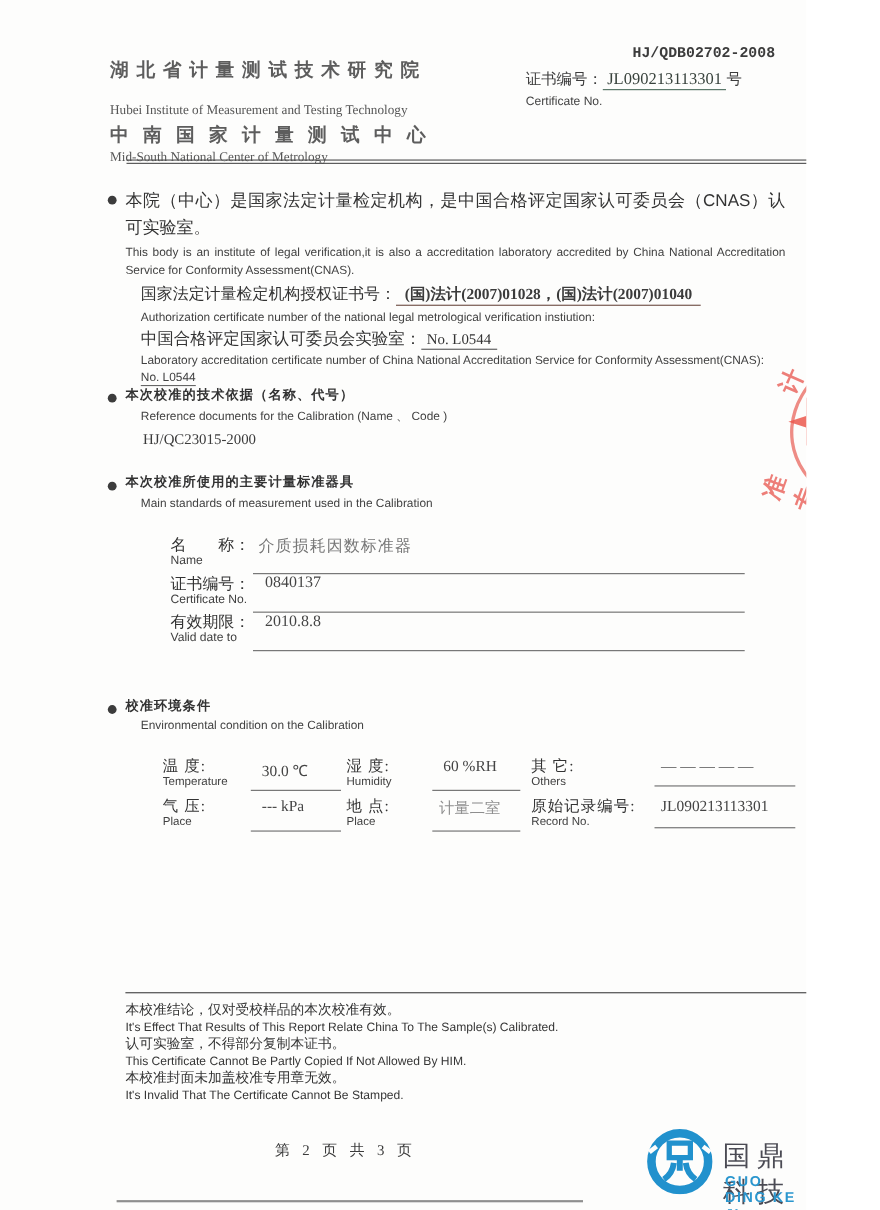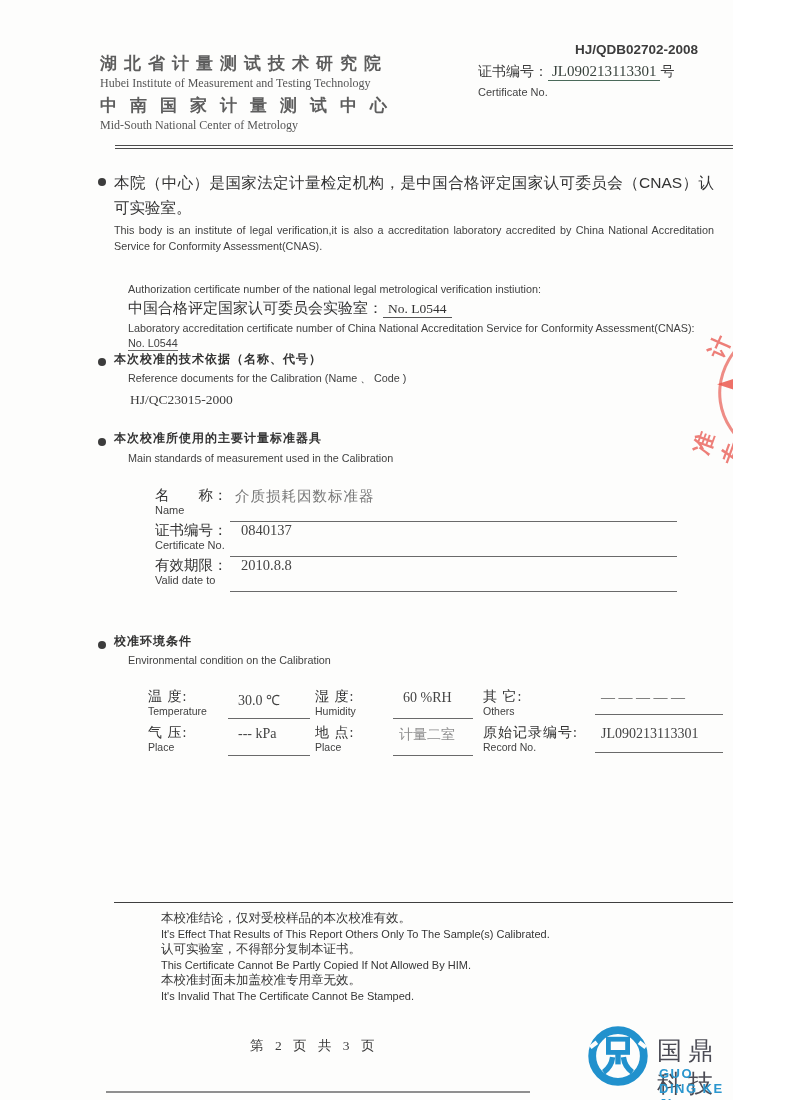--- a/index.html
+++ b/index.html
@@ -3,25 +3,25 @@
 <meta charset="utf-8">
 <style>
   * { margin:0; padding:0; box-sizing:border-box; }
   html,body { width:800px; height:1100px; }
   body { font-family:"Liberation Sans", sans-serif; background:#ffffff; position:relative; overflow:hidden; color:#3a3a3a; }
   .page { position:absolute; left:0; top:0; width:733px; height:1100px; background:#fdfdfc; overflow:hidden; }
 
   
   .hdr-left { position:absolute; left:100px; top:52px; }
   .hdr-cn1 { font-size:17px; font-weight:700; letter-spacing:7px; color:#5d5d5d; }
-  .hdr-en1 { font-family:"Liberation Serif",serif; font-size:12px; color:#555; margin-top:1px; }
+  .hdr-en1 { font-family:"Liberation Serif",serif; font-size:12px; color:#555; margin-top:18px; }
   .hdr-cn2 { font-size:17px; font-weight:700; letter-spacing:13px; color:#5d5d5d; margin-top:3px; }
   .hdr-en2 { font-family:"Liberation Serif",serif; font-size:12px; color:#555; margin-top:1px; }
 
-  .doc-code { position:absolute; left:575px; top:42px; font-family:Liberation Sans, sans-serif; font-weight:700; font-size:13.5px; color:#3c3c3c; }
+  .doc-code { position:absolute; left:575px; top:42px; font-family:Liberation Mono, monospace; font-weight:700; font-size:13.5px; color:#3c3c3c; }
   .cert-line { position:absolute; left:478px; top:63px; font-size:14px; color:#3c3c3c; }
   .cert-val { font-family:"Liberation Serif",serif; font-size:15px; border-bottom:1px solid #4a6a5a; padding:0 4px 1px 4px; color:#38423c; }
   .cert-suffix { font-size:14px; }
   .cert-en { position:absolute; left:478px; top:86px; font-size:11px; color:#444; }
 
   .rule-double { position:absolute; left:115px; top:145px; width:652px; height:4px; border-top:1.6px solid #4c4c4c; border-bottom:1px solid #4c4c4c; }
 
   .bullet { position:absolute; width:8px; height:8px; border-radius:50%; background:#3c3c3c; }
 
   .cn-title { position:absolute; font-size:12px; font-weight:600; color:#333; letter-spacing:1px; }
@@ -51,21 +51,21 @@
   
   .env-cell { position:absolute; height:36px; }
   .env-label-cn { position:absolute; left:0; top:0; font-family:"Liberation Serif",serif; font-size:14px; color:#333; letter-spacing:1px; white-space:nowrap; }
   .env-label-en { position:absolute; left:0; top:17px; font-size:10.5px; color:#414141; white-space:nowrap; }
   .env-val { position:absolute; top:2px; font-family:"Liberation Serif",serif; font-size:14px; color:#444; white-space:nowrap; }
   .env-val.cjk { color:#8e8e8e; }
   .env-line { position:absolute; border-bottom:1.1px solid #6a6a6a; }
 
   
   .rule-single { position:absolute; left:114px; top:902px; width:662px; border-bottom:1.6px solid #3f3f3f; }
-  .notes { position:absolute; left:114px; top:911px;margin-left:47px; }
+  .notes { position:absolute; left:114px; top:911px; }
   .note-cn { font-size:12.5px; color:#333; line-height:15.5px; }
   .note-en { font-size:11px; color:#363636; line-height:15.5px; }
   .page-num { position:absolute; left:250px; top:1037px; width:300px; font-family:"Liberation Serif",serif; font-size:13.5px; letter-spacing:4px; color:#3b3b3b; }
 
   
   .stamp-ring { position:absolute; left:718px; top:316px; width:172px; height:148px; border:3.5px solid rgba(231,96,88,0.72); border-radius:50%; transform:rotate(-8deg); }
   .stamp-star { position:absolute; left:714px; top:354px; font-size:58px; color:rgba(235,88,78,0.85); transform:rotate(-18deg); line-height:1; }
   .stamp-text { position:absolute; font-size:22px; font-weight:700; color:rgba(232,94,86,0.8); letter-spacing:2px; }
   .stamp-text-top { left:722px; top:322px; transform:rotate(-66deg); }
   .stamp-text-bottom { left:706px; top:416px; transform:rotate(-70deg); }
@@ -96,20 +96,23 @@
     <span>证书编号：</span><span class="cert-val">JL090213113301</span><span class="cert-suffix">号</span>
   </div>
   <div class="cert-en">Certificate No.</div>
 
   <div class="rule-double"></div>
 
   <div class="bullet" style="left:98px; top:178px;"></div>
   <div class="para-cn">本院（中心）是国家法定计量检定机构，是中国合格评定国家认可委员会（CNAS）认可实验室。</div>
   <div class="para-en">This body is an institute  of  legal  verification,it is also a accreditation laboratory accredited by China National Accreditation Service for Conformity Assessment(CNAS).</div>
 
+  <div class="auth-line">
+    <span>国家法定计量检定机构授权证书号：</span><span class="auth-val">(国)法计(2007)01028，(国)法计(2007)01040</span>
+  </div>
   <div class="auth-en">Authorization certificate number of the national legal metrological verification instiution:</div>
 
   <div class="cnas-line">
     <span>中国合格评定国家认可委员会实验室：</span><span class="cnas-val">No. L0544</span>
   </div>
   <div class="cnas-en">Laboratory accreditation certificate number of China National Accreditation Service for Conformity Assessment(CNAS):</div>
   <div class="cnas-en-val">No. L0544</div>
 
   <div class="bullet" style="left:98px; top:358px;"></div>
   <div class="cn-title" style="left:114px; top:351px;">本次校准的技术依据（名称、代号）</div>
@@ -177,21 +180,21 @@
   <div class="env-cell" style="left:483px; top:724px;">
     <div class="env-label-cn">原始记录编号:</div>
     <div class="env-label-en">Record No.</div>
     <div class="env-val" style="left:118px;">JL090213113301</div>
     <div class="env-line" style="left:112px; top:28px; width:128px;"></div>
   </div>
 
   <div class="rule-single"></div>
   <div class="notes">
     <div class="note-cn">本校准结论，仅对受校样品的本次校准有效。</div>
-    <div class="note-en">It's Effect That Results   of This Report Others Only To The Sample(s) Calibrated.</div>
+    <div class="note-en">It's Effect That Results   of This Report Relate China To The Sample(s) Calibrated.</div>
     <div class="note-cn">认可实验室，不得部分复制本证书。</div>
     <div class="note-en">This Certificate Cannot Be Partly Copied If Not Allowed By HIM.</div>
     <div class="note-cn">本校准封面未加盖校准专用章无效。</div>
     <div class="note-en">It's Invalid That The Certificate Cannot Be Stamped.</div>
   </div>
   <div class="page-num">第 2 页 共 3 页</div>
 
   <div>
     <div class="stamp-ring"></div>
     <div class="stamp-text stamp-text-top">计量</div>

